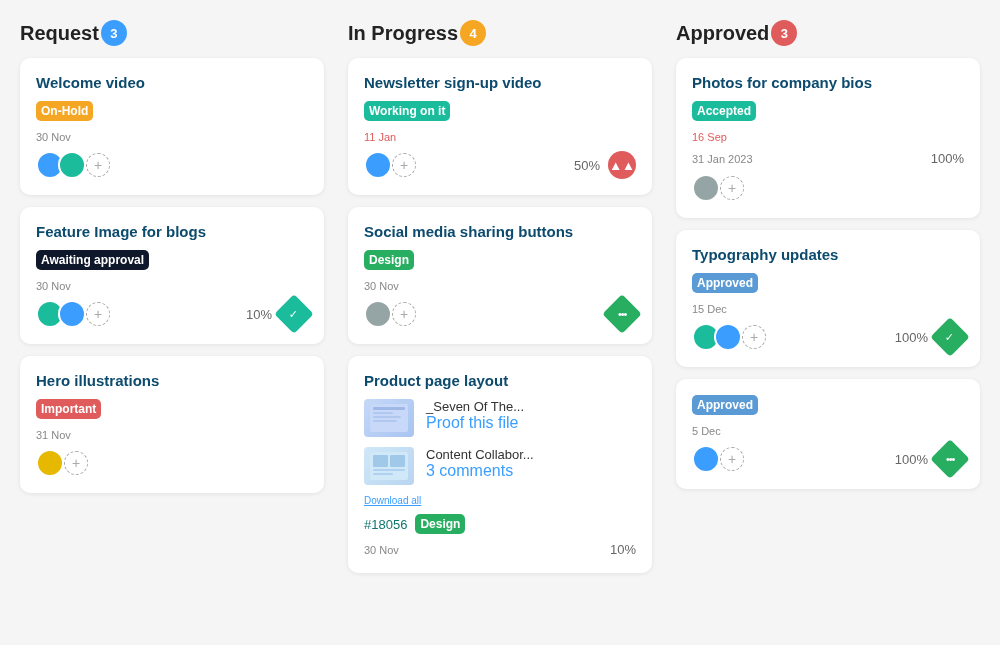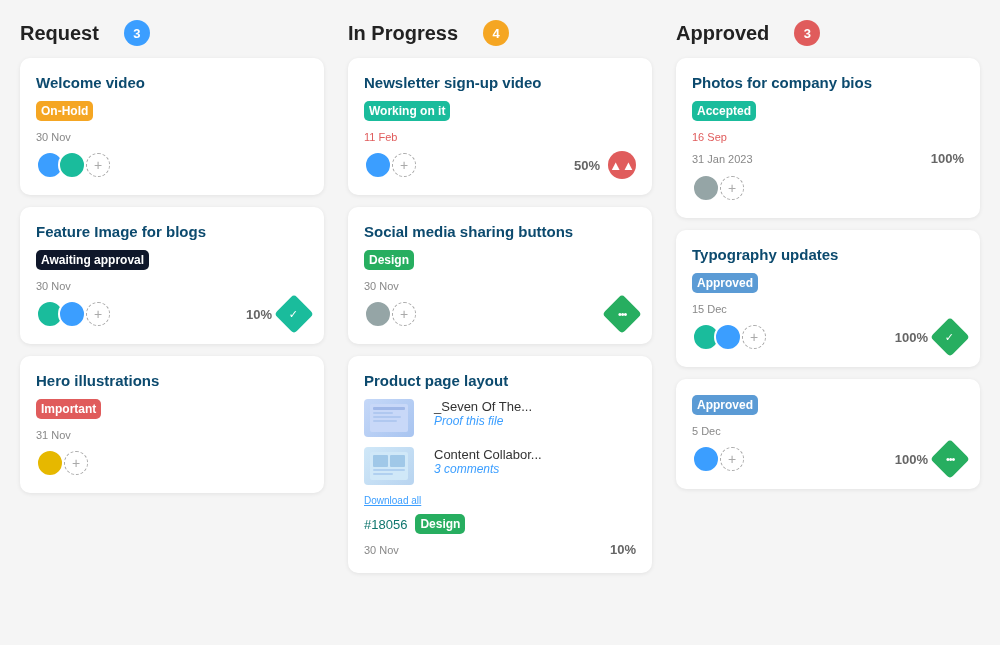--- a/index.html
+++ b/index.html
@@ -11,21 +11,21 @@
     }
     .board {
       display: grid;
       grid-template-columns: 1fr 1fr 1fr;
       gap: 24px;
       max-width: 1000px;
     }
     .column-header {
       display: flex;
       align-items: center;
-      gap: 25px;
+      gap: 2px;
       margin-bottom: 12px;
       font-size: 20px;
       font-weight: 600;
       color: #222;
     }
     .badge {
       display: inline-flex;
       align-items: center;
       justify-content: center;
       width: 26px;
@@ -111,21 +111,21 @@
       align-items: center;
       justify-content: center;
       color: #aaa;
       font-size: 14px;
       cursor: pointer;
       margin-left: 6px;
     }
     .percent {
       font-size: 13px;
       color: #666;
-      font-weight: 700;
+      font-weight: 400;
     }
     .icon-arrow-up {
       width: 28px;
       height: 28px;
       border-radius: 50%;
       background: #e05c5c;
       display: inline-flex;
       align-items: center;
       justify-content: center;
       color: #fff;
@@ -174,21 +174,21 @@
     .icon-dots-green span {
       transform: rotate(-45deg);
       color: #fff;
       font-size: 11px;
       letter-spacing: -1px;
     }
 
     .file-item {
       display: flex;
       align-items: flex-start;
-      gap: 20px;
+      gap: 12px;
       margin-bottom: 10px;
     }
     .file-thumb {
       width: 50px;
       height: 38px;
       background: #e8f0fe;
       border-radius: 4px;
       flex-shrink: 0;
       display: flex;
       align-items: center;
@@ -202,24 +202,23 @@
       display: flex;
       align-items: center;
       justify-content: center;
     }
     .file-name {
       font-size: 13px;
       color: #333;
       font-weight: 500;
     }
     .file-action {
-      font-size: 12px;
+      font-size: 16px;
       color: #3b9eff;
       cursor: pointer;
-      font-style: italic;
     }
     .download-all {
       font-size: 10px;
       color: #3b9eff;
       text-decoration: underline;
       cursor: pointer;
       margin-bottom: 8px;
       display: block;
     }
     .ticket-row {
@@ -292,21 +291,21 @@
 
   <div class="column">
     <div class="column-header">
       <span>In Progress</span>
       <span class="badge badge-yellow">4</span>
     </div>
 
     <div class="card">
       <div class="card-title">Newsletter sign-up video</div>
       <span class="tag tag-blue-green">Working on it</span>
-      <div class="card-date red">11 Feb</div>
+      <div class="card-date red">11 Jan</div>
       <div class="card-meta">
         <div class="avatars">
           <div class="avatar avatar-blue"></div>
           <div class="add-btn">+</div>
         </div>
         <div style="display:flex;align-items:center;gap:8px;">
           <span class="percent">50%</span>
           <div class="icon-arrow-up">▲▲</div>
         </div>
       </div>

